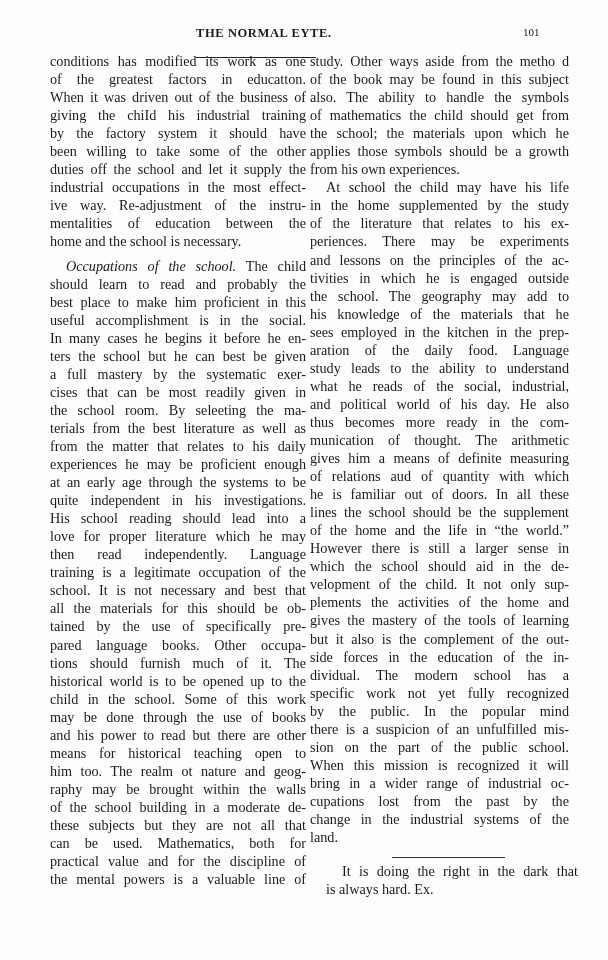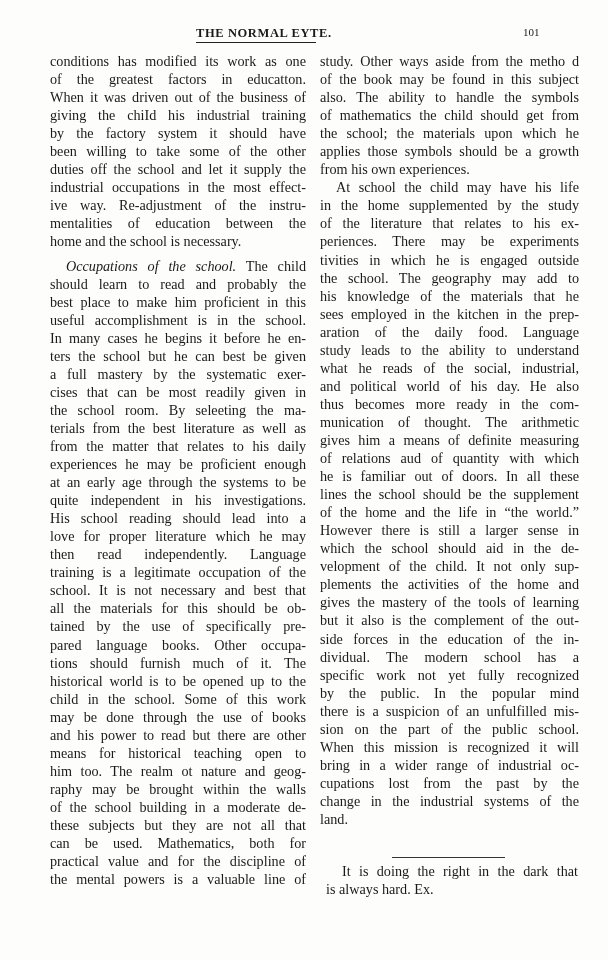--- a/index.html
+++ b/index.html
@@ -3,30 +3,30 @@
 <meta charset="utf-8">
 <style>
   html, body { margin: 0; padding: 0; }
   body {
     width: 608px; height: 960px; background: #fdfdfb; position: relative; overflow: hidden;
     font-family: "Liberation Serif", "DejaVu Serif", serif; color: #1a1a1a;
   }
   .header-title {
     position: absolute; left: 196px; top: 26px; width: 120px; text-align: center;
     font-weight: bold; font-size: 12.5px; letter-spacing: 0.6px;
-    border-bottom: 1.5px solid #222; padding-bottom: 1px; white-space: nowrap;
+    border-bottom: 1.5px solid #222; padding-bottom: 16px; white-space: nowrap;
   }
   .page-number {
     position: absolute; left: 523px; top: 26px; font-size: 11px;
   }
   .column {
     position: absolute; top: 52px; font-size: 14.2px; line-height: 18.05px;
   }
   .col-left { left: 50px; width: 256px; }
-  .col-right { left: 320px; width: 259px; }
+  .col-right { left: 310px; width: 259px; }
   .line { display: block; white-space: nowrap; text-align: justify; text-align-last: justify; }
   .line.last { text-align-last: left; }
   .para-gap { height: 6px; }
   .indent { padding-left: 16px; }
   .italic { font-style: italic; }
   .rule {
     position: absolute; left: 392px; top: 857px; width: 113px; height: 0;
     border-top: 1.2px solid #333;
   }
   .footer-note {
@@ -54,21 +54,21 @@
     <span class="line last">home and the school is necessary.</span>
   </div>
   <div class="para-gap"></div>
   <div>
     <span class="line indent">
       <span class="italic">Occupations of the school.</span>
       <span>The child</span>
     </span>
     <span class="line">should learn to read and probably the</span>
     <span class="line">best place to make him proficient in this</span>
-    <span class="line">useful accomplishment is in the school.</span>
+    <span class="line">useful accomplishment is in the social.</span>
     <span class="line">In many cases he begins it before he en-</span>
     <span class="line">ters the school but he can best be given</span>
     <span class="line">a full mastery by the systematic exer-</span>
     <span class="line">cises that can be most readily given in</span>
     <span class="line">the school room.   By seleeting the ma-</span>
     <span class="line">terials from the best literature as well as</span>
     <span class="line">from the matter that relates to his daily</span>
     <span class="line">experiences he may be proficient enough</span>
     <span class="line">at an early age through the systems to be</span>
     <span class="line">quite independent in his investigations.</span>
@@ -104,20 +104,21 @@
     <span class="line">of mathematics the child should get from</span>
     <span class="line">the school; the materials upon which he</span>
     <span class="line">applies those symbols should be a growth</span>
     <span class="line last">from his own experiences.</span>
   </div>
   <div>
     <span class="line indent">At school the child may have his life</span>
     <span class="line">in the home supplemented by the study</span>
     <span class="line">of the literature that relates to his ex-</span>
     <span class="line">periences.   There may be experiments</span>
+    <span class="line">and lessons on the principles of the ac-</span>
     <span class="line">tivities in which he is engaged outside</span>
     <span class="line">the school.   The geography may add to</span>
     <span class="line">his knowledge of the materials that he</span>
     <span class="line">sees employed in the kitchen in the prep-</span>
     <span class="line">aration of the daily food.   Language</span>
     <span class="line">study leads to the ability to understand</span>
     <span class="line">what he reads of the social, industrial,</span>
     <span class="line">and political world of his day.   He also</span>
     <span class="line">thus becomes more ready in the com-</span>
     <span class="line">munication of thought.   The arithmetic</span>

